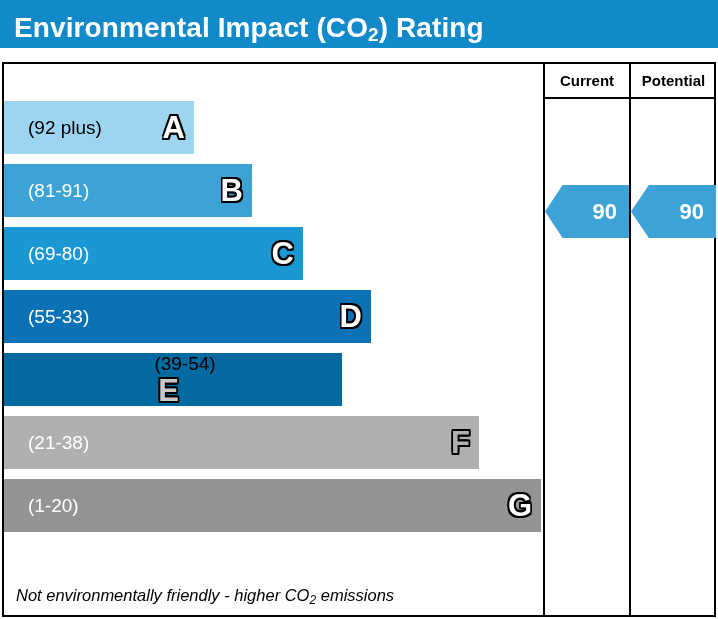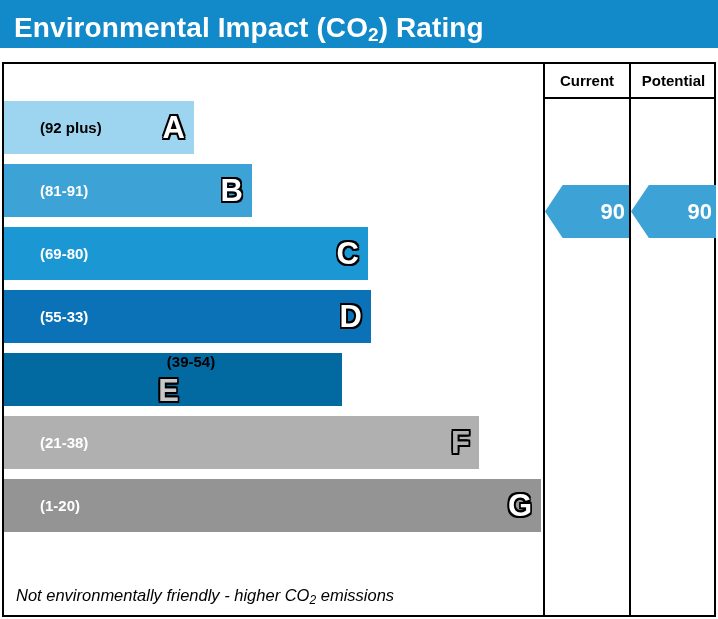--- a/index.html
+++ b/index.html
@@ -111,23 +111,23 @@
   }
 
   .bar {
     position: absolute;
     height: 53px;
     display: flex;
     align-items: center;
     justify-content: space-between;
   }
   .bar .range {
-    font-size: 15px;
-    font-weight: bold;
-    padding-left: 36px;
+    font-size: 19px;
+    font-weight: normal;
+    padding-left: 24px;
     white-space: nowrap;
   }
   .bar .letter {
     font-size: 31px;
     font-weight: bold;
     padding-right: 9px;
     line-height: 1;
     
   }
   .bar.light .range  { color: #000000; }
@@ -152,21 +152,21 @@
   
   .arrow {
     position: absolute;
     height: 53px;
     display: flex;
     align-items: center;
     justify-content: flex-end;
     color: #ffffff;
     font-size: 22px;
     font-weight: bold;
-    padding-right: 4px;
+    padding-right: 12px;
     clip-path: polygon(0% 50%, 21% 0%, 100% 0%, 100% 100%, 21% 100%);
   }
   .arrow.current   { left: 541px; top: 121px; width: 84px; }
   .arrow.potential { left: 627px; top: 121px; width: 85px; }
 </style>
 </head>
 <body>
 
 <div id="chart-root">
 
@@ -189,21 +189,21 @@
       <div class="bar light" style="left:0; top:37px; width:190px; background:#9dd4ef;">
         <span class="range">(92 plus)</span>
         <span class="letter">A</span>
       </div>
 
       <div class="bar dark" style="left:0; top:100px; width:248px; background:#3da2d6;">
         <span class="range">(81-91)</span>
         <span class="letter">B</span>
       </div>
 
-      <div class="bar dark" style="left:0; top:163px; width:364px; background:#1b97d4;">
+      <div class="bar dark" style="left:0; top:163px; width:299px; background:#1b97d4;">
         <span class="range">(69-80)</span>
         <span class="letter">C</span>
       </div>
 
       <div class="bar dark" style="left:0; top:226px; width:367px; background:#0b72b8;">
         <span class="range">(55-33)</span>
         <span class="letter">D</span>
       </div>
 
       <div class="bar light" style="left:0; top:289px; width:338px; background:#0369a1;flex-direction:column;">

